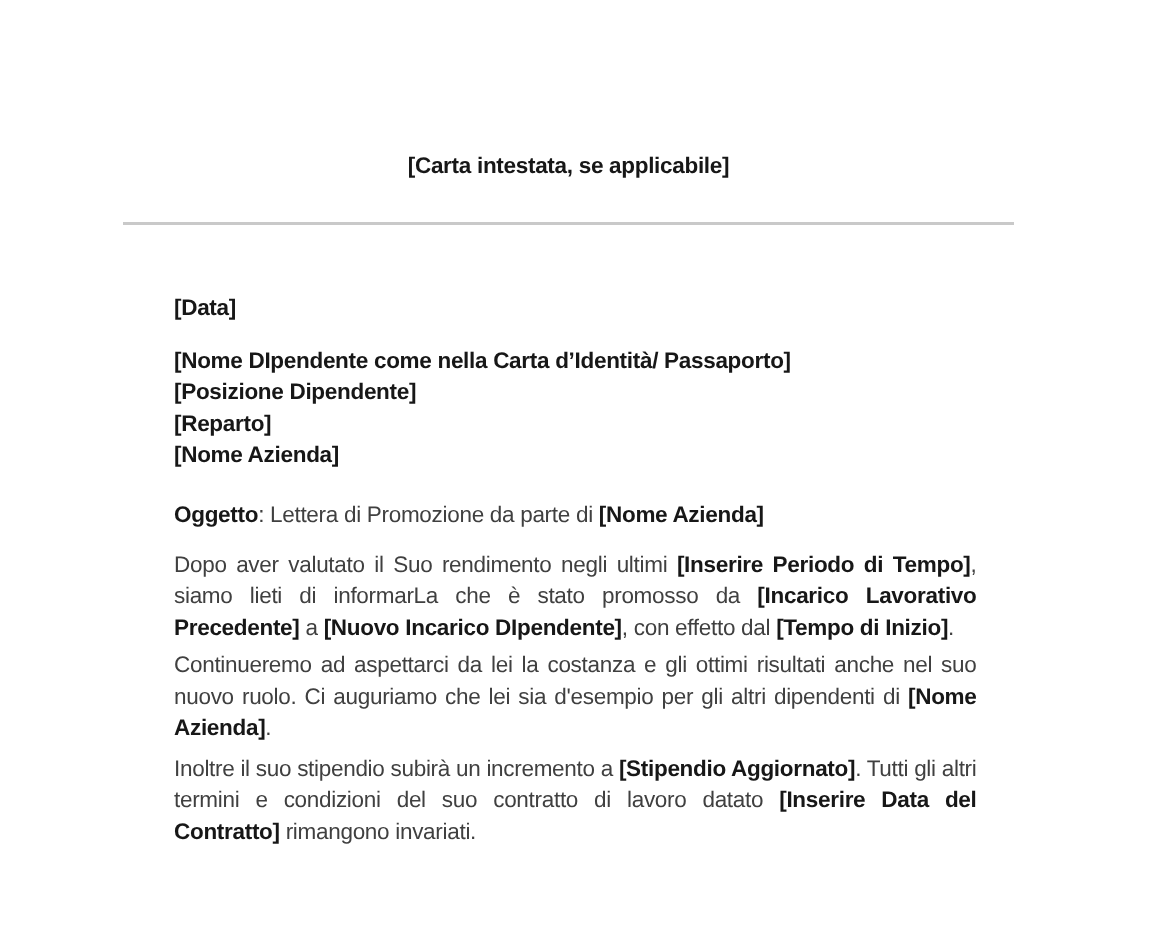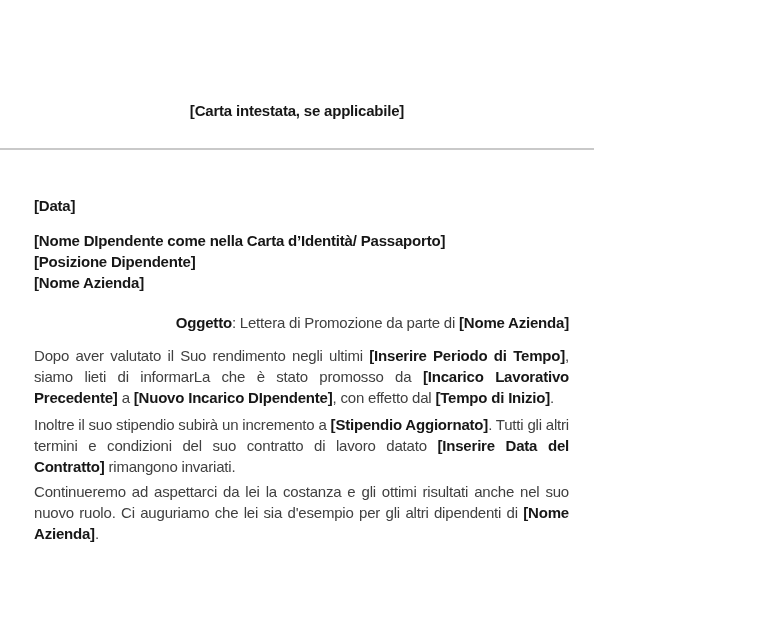--- a/index.html
+++ b/index.html
@@ -12,20 +12,21 @@
     background: #ffffff;
     overflow: hidden;
     font-family: "Liberation Sans", sans-serif;
     font-size: 15px;
     line-height: 21px;
     letter-spacing: -0.2px;
     color: #404040;
   }
   .page {
     width: 594px;
+    margin-left: 82px;
     padding-top: 100px;
   }
   .letterhead {
     text-align: center;
     font-weight: 700;
     color: #171717;
   }
   hr.divider {
     border: none;
     border-top: 2px solid #c9c9c9;
@@ -35,21 +36,21 @@
   .body-text {
     padding: 0 25px 0 8px;
   }
   p { margin: 0; padding-left: 26px; }
   b, .bold {
     font-weight: 700;
     color: #171717;
   }
   .date-line { margin-top: 45px; }
   .recipient-block { margin-top: 14px; }
-  .subject-line { margin-top: 19px; text-align: right; }
+  .subject-line { margin-top: 19px; }
   .salutation-line { margin-top: 41px; }
   .para { text-align: justify; }
   .para-promotion { margin-top: 12px; }
   .para-salary { margin-top: 6px; }
   .para-closing { margin-top: 4px; }
 </style>
 </head>
 <body>
 
 <div class="page">
@@ -58,26 +59,27 @@
 
   <hr class="divider">
 
   <div class="body-text">
 
     <p class="date-line bold">[Data]</p>
 
     <div class="recipient-block">
       <p class="bold">[Nome DIpendente come nella Carta d’Identità/ Passaporto]</p>
       <p class="bold">[Posizione Dipendente]</p>
+      <p class="bold">[Reparto]</p>
       <p class="bold">[Nome Azienda]</p>
     </div>
 
     <p class="subject-line"><b>Oggetto</b><span>: Lettera di Promozione da parte di </span><b>[Nome Azienda]</b></p>
 
 
     <p class="para para-promotion"><span>Dopo aver valutato il Suo rendimento negli ultimi </span><b>[Inserire Periodo di Tempo]</b><span>, siamo lieti di informarLa che è stato promosso da </span><b>[Incarico Lavorativo Precedente]</b><span> a </span><b>[Nuovo Incarico DIpendente]</b><span>, con effetto dal </span><b>[Tempo di Inizio]</b><span>.</span></p>
 
+    <p class="para para-closing"><span>Continueremo ad aspettarci da lei la costanza e gli ottimi risultati anche nel suo nuovo ruolo. Ci auguriamo che lei sia d'esempio per gli altri dipendenti di </span><b>[Nome Azienda]</b><span>.</span></p>
+
     <p class="para para-salary"><span>Inoltre il suo stipendio subirà un incremento a </span><b>[Stipendio Aggiornato]</b><span>. Tutti gli altri termini e condizioni del suo contratto di lavoro datato </span><b>[Inserire Data del Contratto]</b><span> rimangono invariati.</span></p>
-
-    <p class="para para-closing"><span>Continueremo ad aspettarci da lei la costanza e gli ottimi risultati anche nel suo nuovo ruolo. Ci auguriamo che lei sia d'esempio per gli altri dipendenti di </span><b>[Nome Azienda]</b><span>.</span></p>
 
   </div>
 </div>
 
 </body></html>

